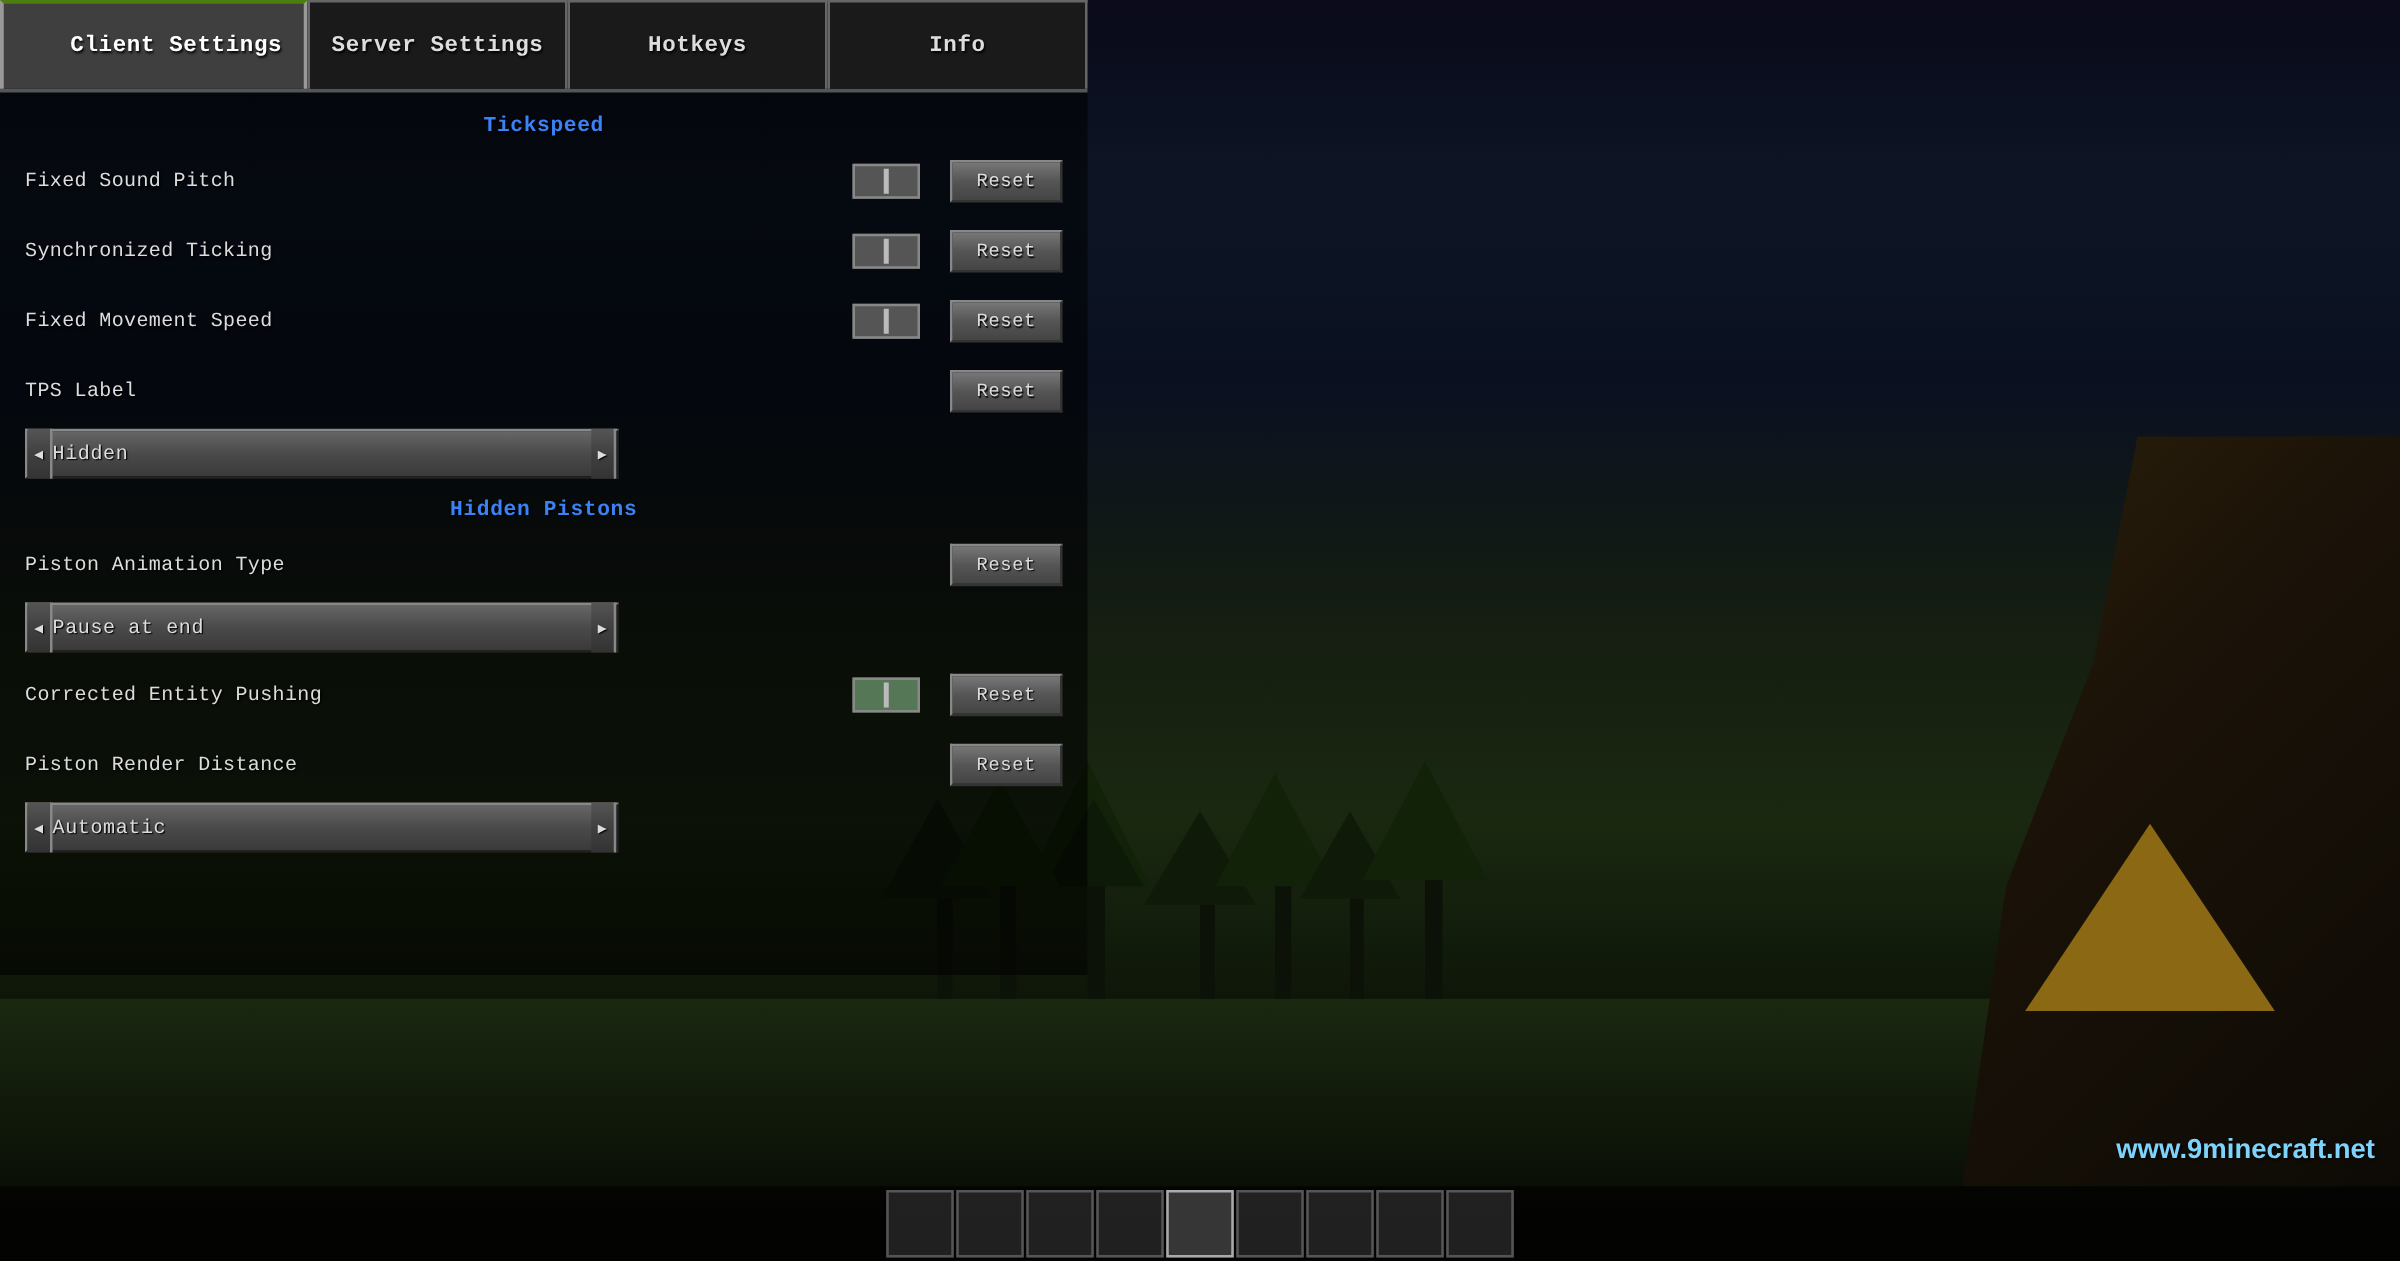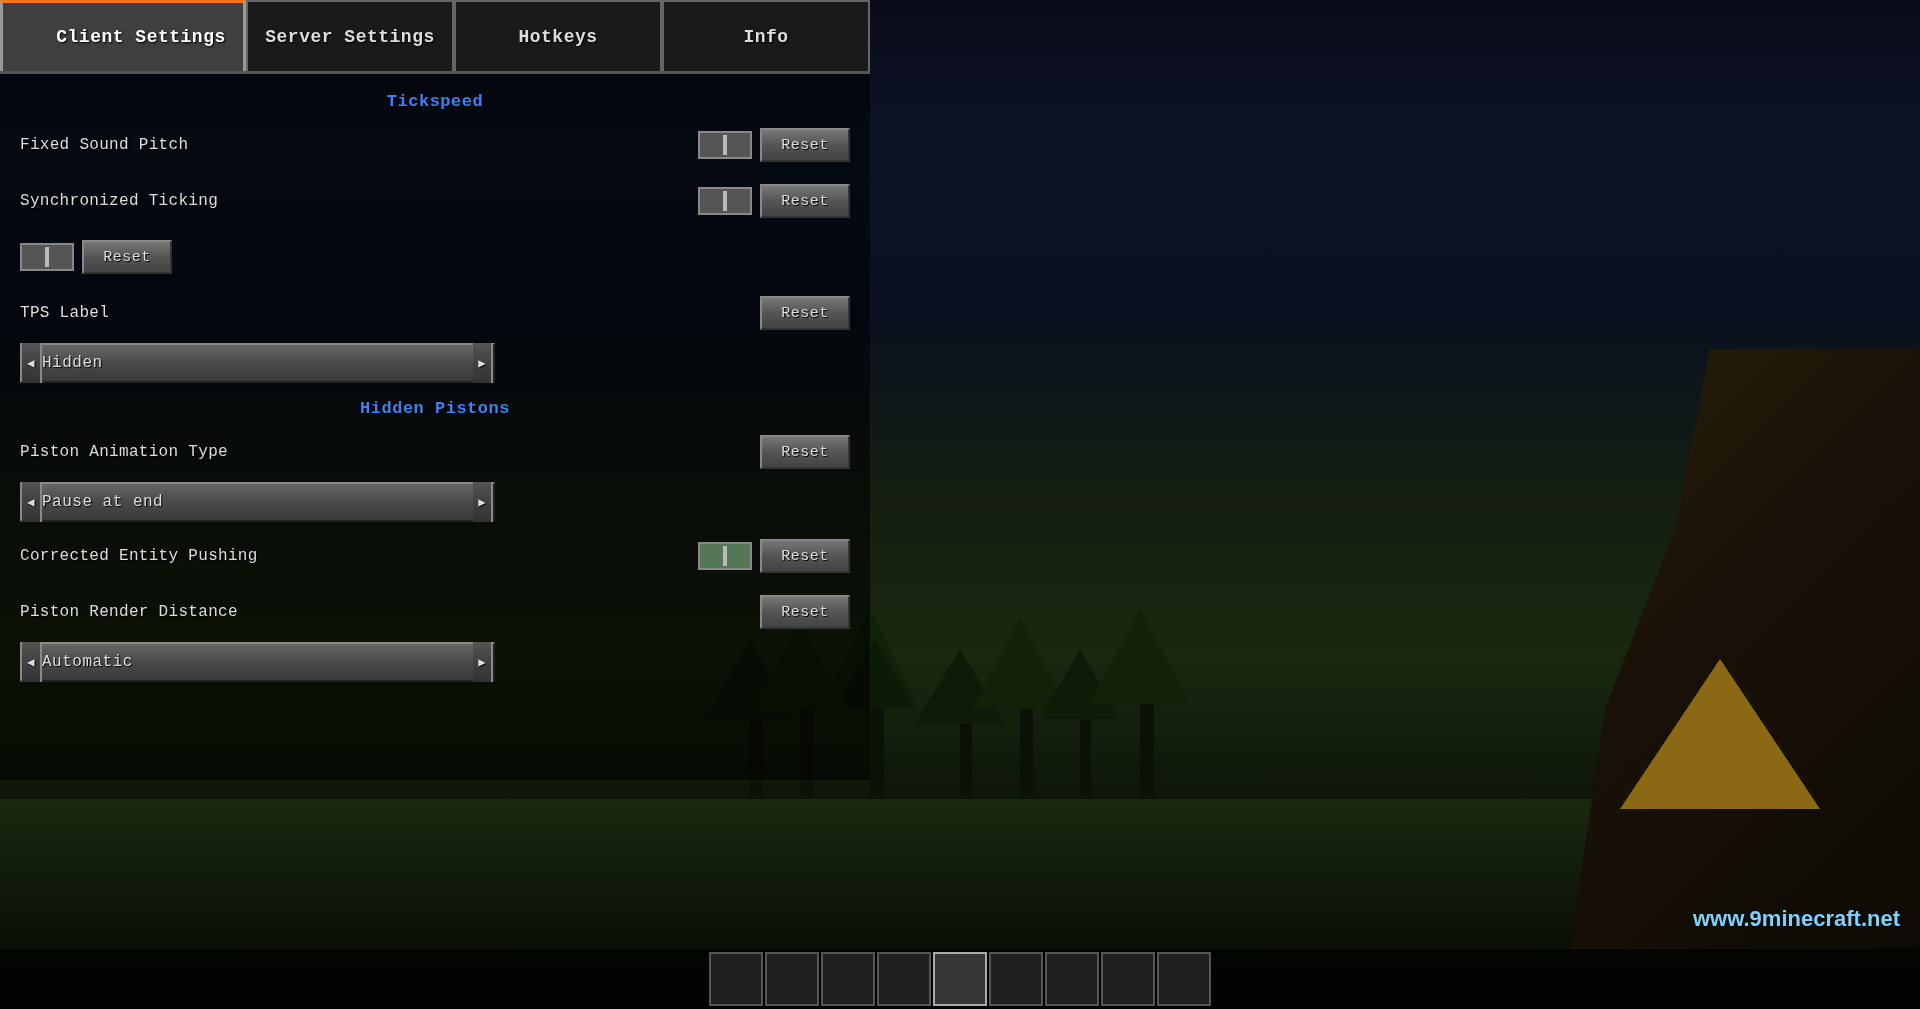--- a/index.html
+++ b/index.html
@@ -140,21 +140,21 @@
       border: 2px solid #666;
       border-bottom: none;
       background: rgba(30,30,30,0.85);
       text-shadow: 1px 1px 2px #000;
       letter-spacing: 0.5px;
     }
 
     .tab.active {
       background: rgba(70,70,70,0.9);
       color: #fff;
-      border-top: 3px solid #f97316;
+      border-top: 3px solid #4d7c0f;
       border-left: 3px solid #999;
       border-right: 3px solid #999;
       padding-left: 36px;
     }
 
     
     .settings-content {
       padding: 8px 16px;
     }
 
@@ -181,21 +181,21 @@
       flex: 1;
       color: #ddd;
       font-size: 16px;
       text-shadow: 1px 1px 2px #000;
       letter-spacing: 0.3px;
     }
 
     .setting-controls {
       display: flex;
       align-items: center;
-      gap: 8px;
+      gap: 24px;
     }
 
     
     .toggle {
       width: 54px;
       height: 28px;
       background: #555;
       border: 2px solid #888;
       cursor: pointer;
       position: relative;
@@ -355,20 +355,21 @@
 
     <div class="setting-row">
       <span class="setting-label">Synchronized Ticking</span>
       <div class="setting-controls">
         <div class="toggle"></div>
         <button class="reset-btn">Reset</button>
       </div>
     </div>
 
     <div class="setting-row">
+      <span class="setting-label">Fixed Movement Speed</span>
       <div class="setting-controls">
         <div class="toggle"></div>
         <button class="reset-btn">Reset</button>
       </div>
     </div>
 
     <div class="setting-row">
       <span class="setting-label">TPS Label</span>
       <div class="setting-controls">
         <button class="reset-btn">Reset</button>

